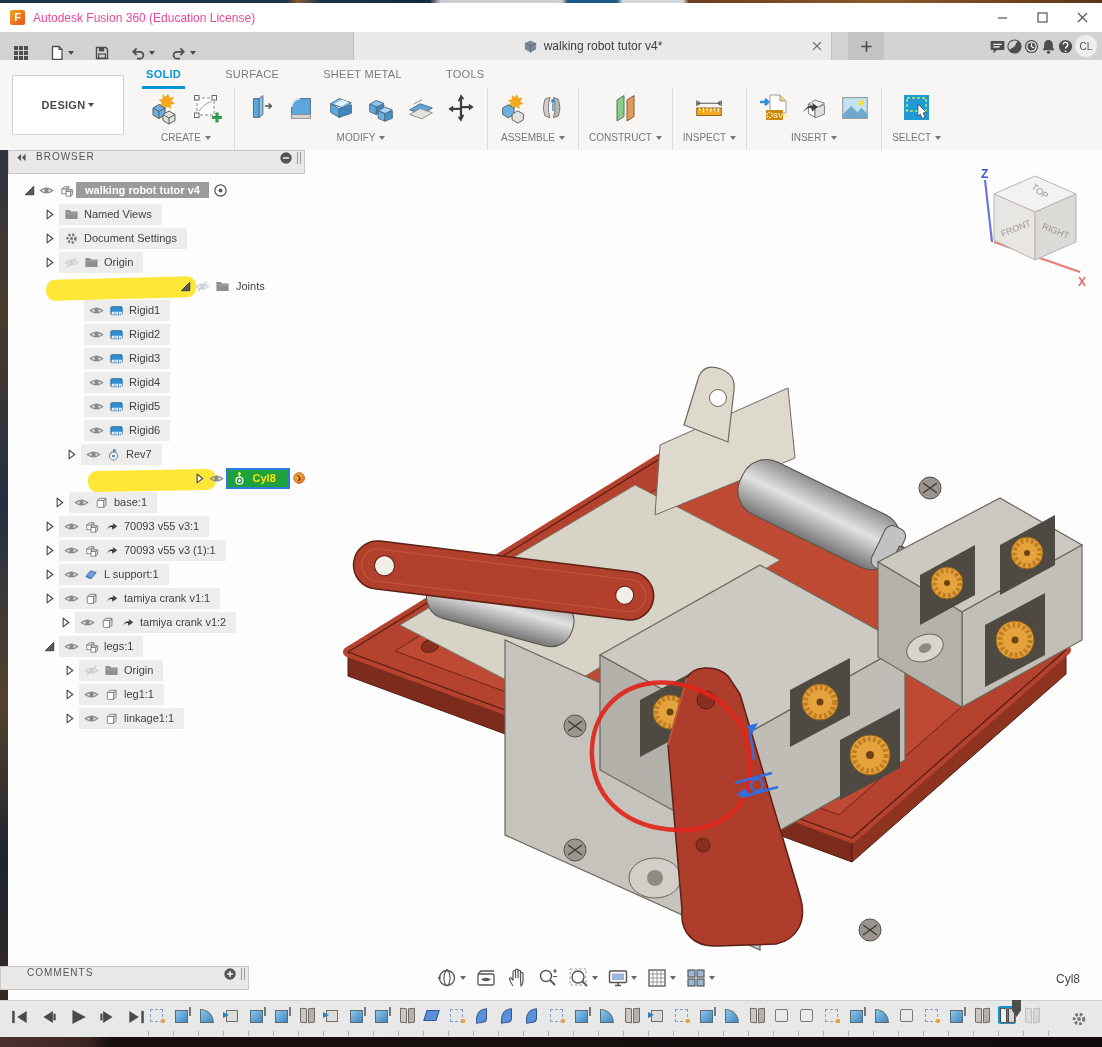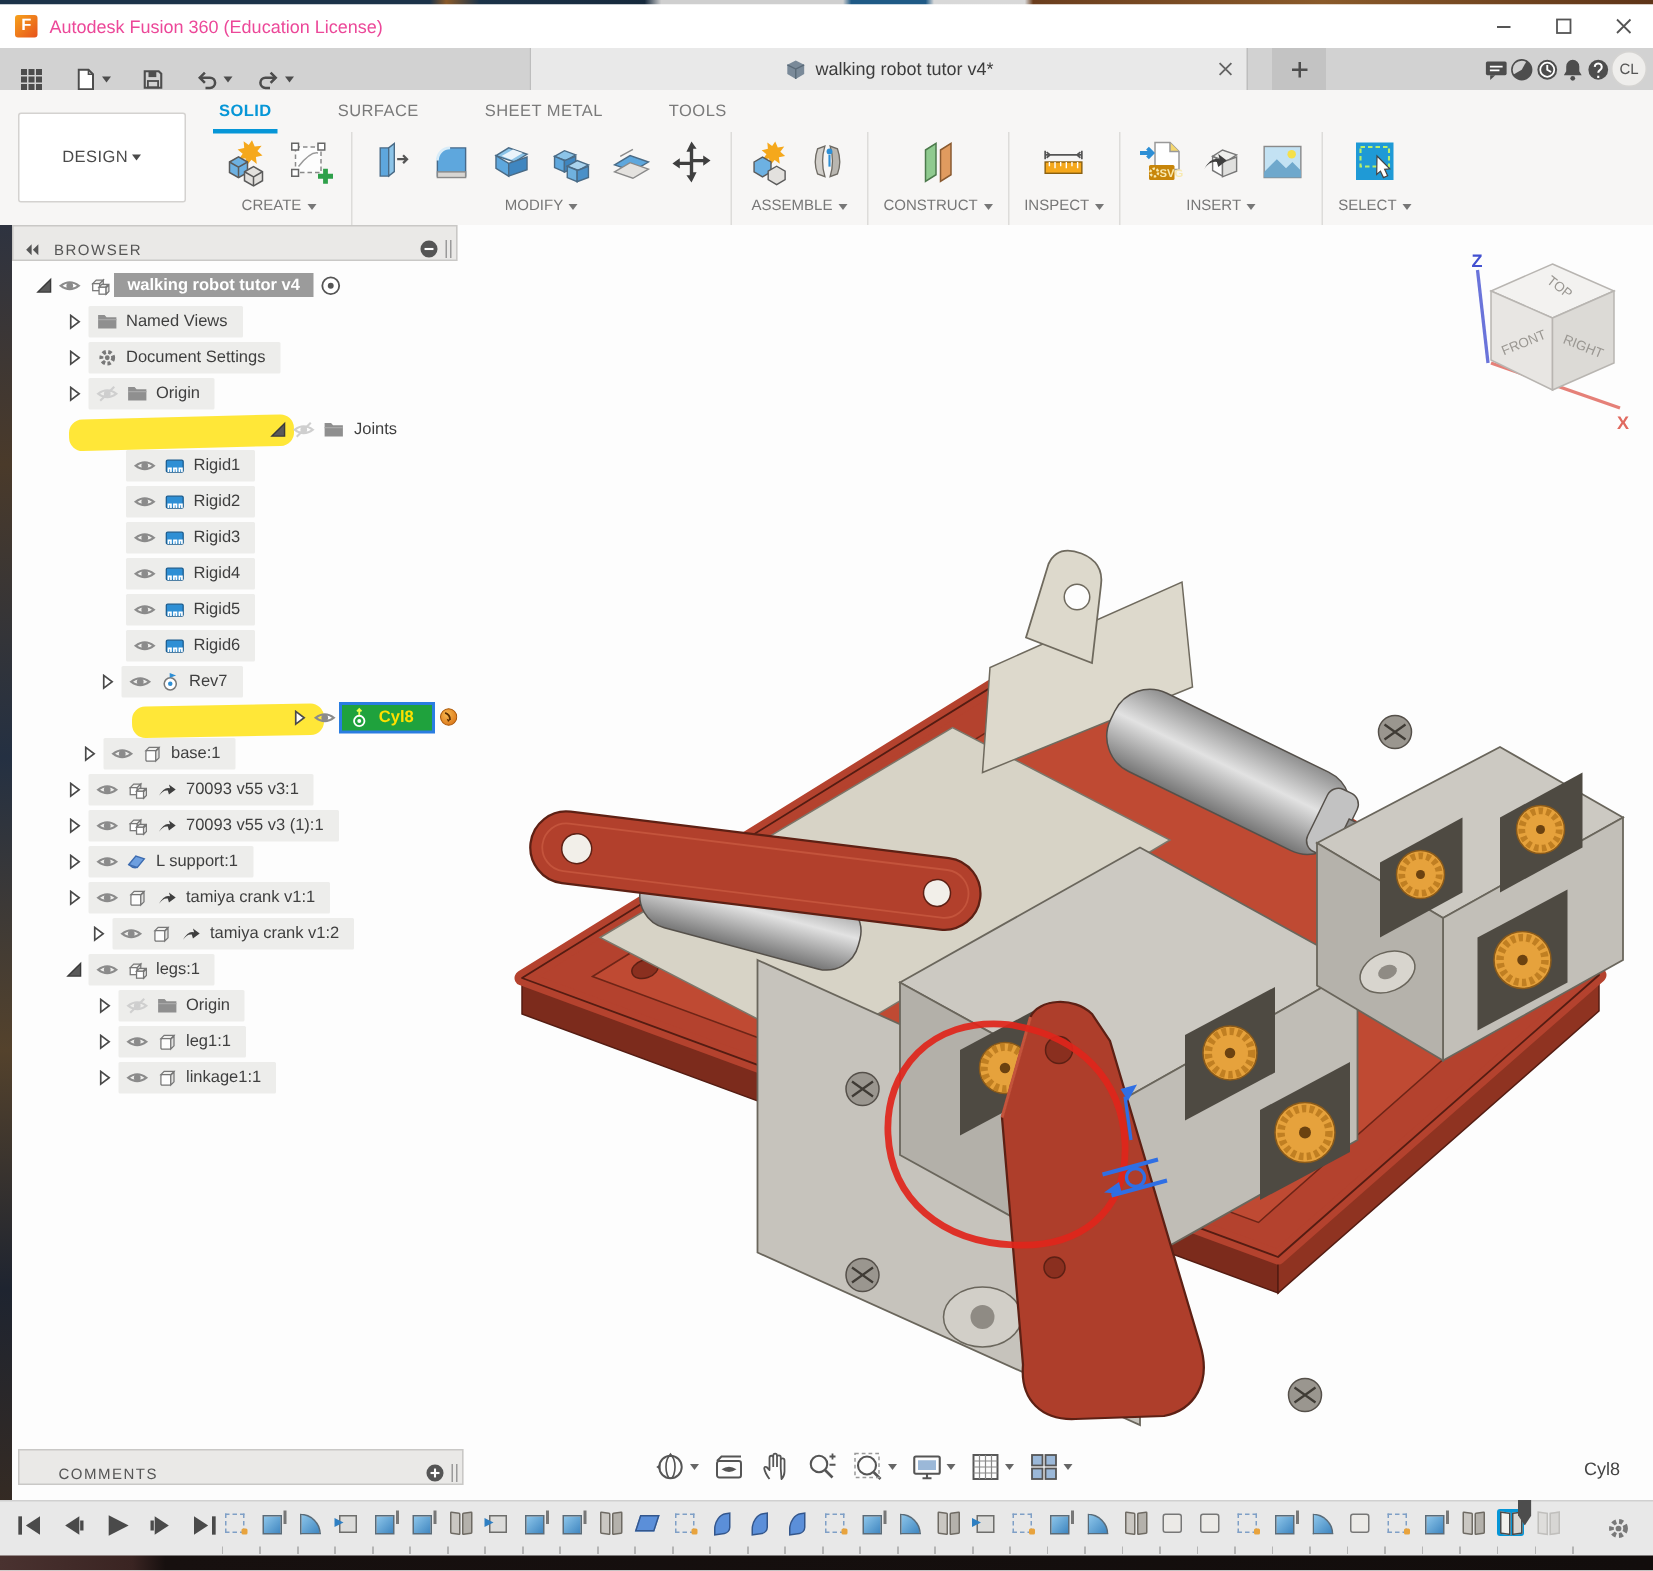--- a/index.html
+++ b/index.html
@@ -31,57 +31,57 @@
   #tab-close{position:absolute;right:7px;top:7px}
   #newtab-btn{position:absolute;left:848px;top:0;width:36px;height:28px;background:#c3c3c3;
     display:flex;align-items:center;justify-content:center}
   #right-icons{position:absolute;right:4px;top:0;height:28px;display:flex;align-items:center;}
   #avatar{width:22px;height:22px;border-radius:50%;background:#efeeec;border:1px solid #d5d4d2;
     font-size:10px;color:#555;display:flex;align-items:center;justify-content:center}
   
   #ribbon{left:0;top:60px;width:1102px;height:90px;background:#f7f6f5;border-bottom:1px solid #d8d8d8}
   #design-btn{position:absolute;left:12px;top:15px;width:110px;height:58px;background:#fff;
     border:1px solid #d4d2d0;border-radius:2px;display:flex;align-items:center;justify-content:center;
-    font-size:11px;font-weight:normal;color:#4a4a4a;letter-spacing:.3px}
+    font-size:11px;font-weight:bold;color:#4a4a4a;letter-spacing:.3px}
   #design-btn .caret{border-top-color:#4a4a4a}
   #ribbon-tabs{position:absolute;left:142px;top:6px;display:flex;gap:36px;font-size:11px;color:#7a7a7a}
   .rtab{padding:2px 4px 6px 4px;letter-spacing:.3px}
   .rtab.active{color:#0696d7;font-weight:bold;border-bottom:3px solid #0696d7}
   #ribbon-groups{position:absolute;left:138px;top:26px;display:flex;align-items:flex-start}
   .rgroup{display:flex;flex-direction:column;align-items:center;padding:0 10px}
   .ricons{display:flex;align-items:center;gap:8px;height:44px}
   .glabel{font-size:10px;color:#777;margin-top:2px;display:flex;align-items:center}
   .glabel .caret{border-top-color:#777;margin-left:4px}
   .gsep{width:1px;height:74px;background:#dddcda;margin-top:2px}
   
   #canvas{left:0;top:150px;width:1102px;height:850px;background:#fdfdfd}
   #left-sliver{left:0;top:150px;width:8px;height:887px;
     background:linear-gradient(180deg,#2e3340 0%,#4a3a2a 18%,#243042 40%,#54422c 62%,#1e2430 80%,#3a2c20 100%)}
   
   #browser{left:8px;top:150px;width:297px}
-  .panel-head{height:22px;background:#eae9e7;border:1px solid #c9c8c6;display:flex;align-items:flex-end;
+  .panel-head{height:22px;background:#eae9e7;border:1px solid #c9c8c6;display:flex;align-items:flex-start;
     font-size:10px;letter-spacing:1px;color:#555}
   .panel-head .ph-label{margin-left:8px}
   .ph-right{margin-left:auto;display:flex;align-items:center;gap:4px;margin-right:3px}
   .handle{display:flex;gap:1.5px}
   .handle i{width:1.5px;height:12px;background:#9a9a9a}
   #tree{margin-top:4px;font-size:11px;color:#3f3f3f}
   .trow{display:flex;align-items:center;height:24px;position:relative}
   .arr{width:15px;height:15px;flex:none;margin-right:2px}
   .i15{width:15px;height:15px;flex:none}
   .pill{display:inline-flex;align-items:center;gap:5px;background:#ededeb;padding:3px 10px 3px 5px;border-radius:1px}
   .tlabel{white-space:pre}
   .rootlabel{background:#9b9b9b;color:#fff;font-weight:bold;padding:2px 9px;margin-left:2px}
   .hl-yellow{position:absolute;background:#ffe000;opacity:.78;border-radius:9px;height:21px;top:2px;z-index:0}
   .trow>*{position:relative;z-index:1}
   #cyl8-sel{display:inline-flex;align-items:center;background:#2a7de1;padding:2px 2px;margin-left:2px}
   #cyl8-green{display:inline-flex;align-items:center;gap:6px;background:#1fa23d;padding:1px 12px 1px 4px}
   #cyl8-green .tlabel{color:#ffe000;font-weight:bold}
   
-  #comments{left:12px;top:966px;width:297px}
+  #comments{left:0;top:966px;width:249px}
   
   #navbar{left:436px;top:967px;display:flex;align-items:center;gap:9px}
   .navbtn{display:flex;align-items:center;color:#555}
   .navbtn .caret{border-top-color:#666;margin-left:2px}
   
   #sel-label{left:1056px;top:972px;font-size:12px;color:#444}
   
   #timeline{left:0;top:1000px;width:1102px;height:37px;background:#e8e8e8;border-top:1px solid #d0d0d0}
   #playback{position:absolute;left:10px;top:8px;display:flex;gap:9px;align-items:center}
   .pbtn{width:20px;height:16px}

